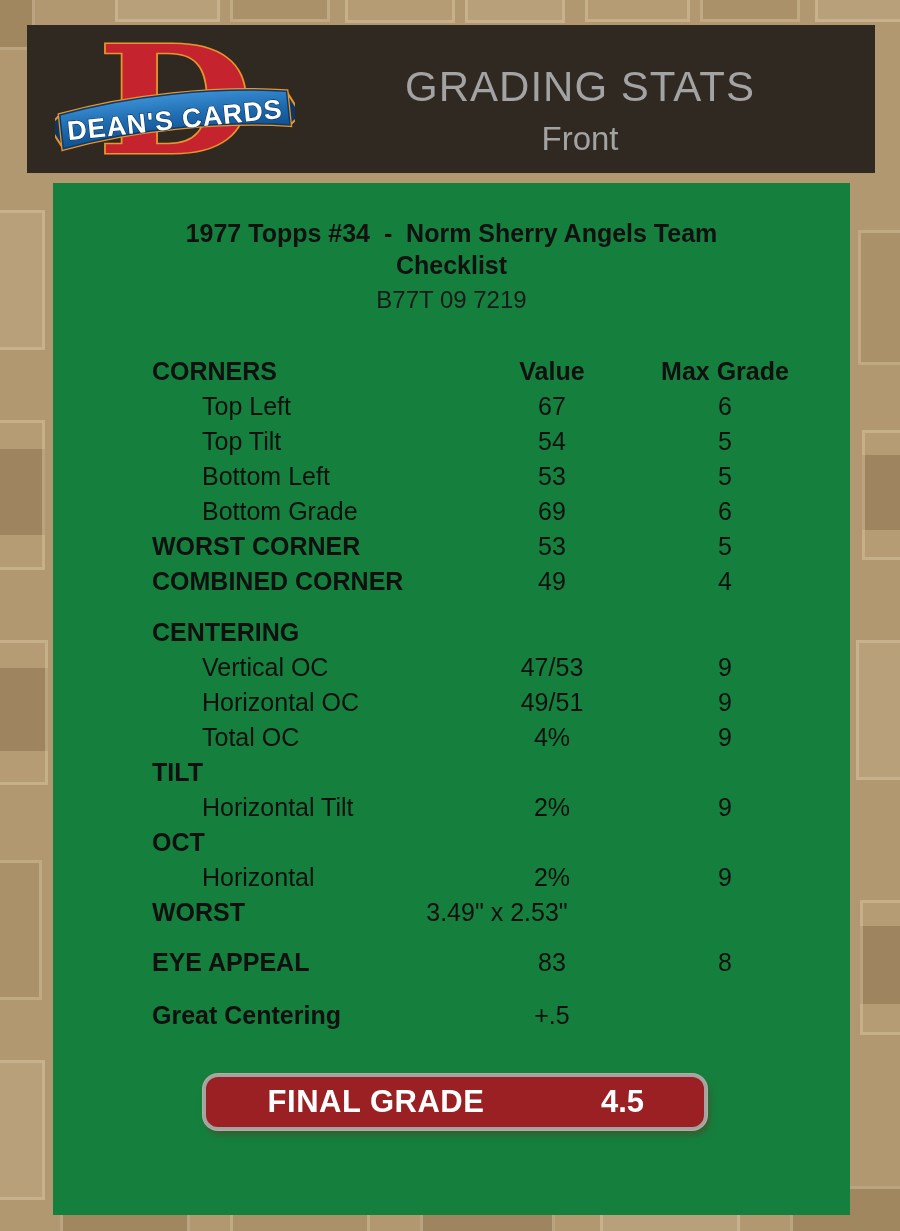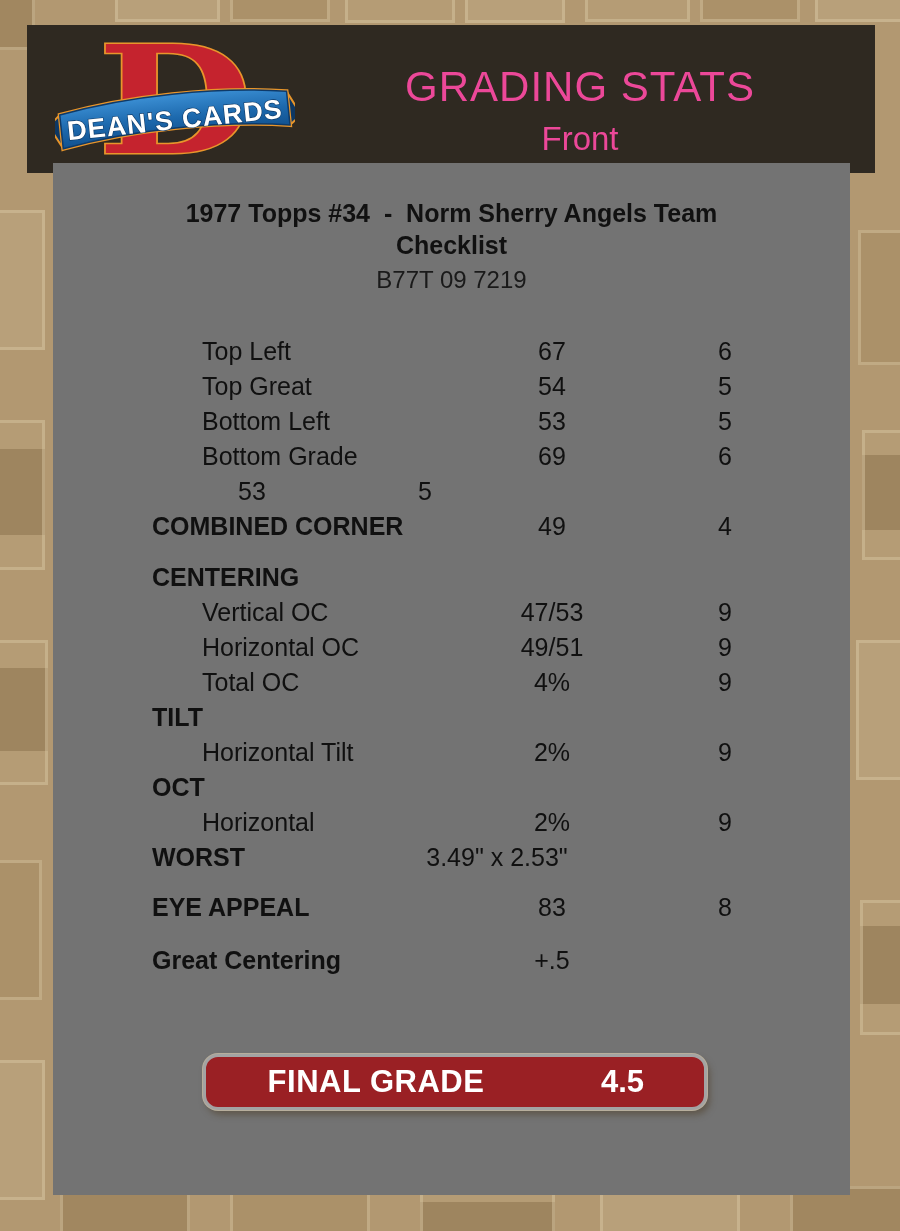--- a/index.html
+++ b/index.html
@@ -20,28 +20,28 @@
   .bgcard.dk{background:#a18760;}
   .bgcard.ph{background:linear-gradient(180deg,#b59c75 0 18%,#9e855f 18% 78%,#b59c75 78% 100%);}
   
   .topbar{
     position:absolute;left:27px;top:25px;width:848px;height:148px;
     background:#2f2921;
   }
   .logo{position:absolute;left:28px;top:8px;width:240px;height:132px;}
   .headtext{
     position:absolute;left:270px;right:12px;top:0;height:100%;
-    text-align:center;color:#ec4899;
+    text-align:center;color:#a3a3a3;
   }
   .h-title{margin-top:40px;font-size:42px;letter-spacing:1px;line-height:44px;}
   .h-sub{margin-top:10px;font-size:33px;line-height:40px;}
   
   .panel{
-    position:absolute;left:53px;top:163px;width:797px;height:1032px;
-    background:#737373;
+    position:absolute;left:53px;top:183px;width:797px;height:1032px;
+    background:#15803d;
   }
   .card-title{
     padding-top:34px;text-align:center;
     font-size:25px;font-weight:bold;line-height:32px;color:#111;
   }
   .serial{margin-top:4px;text-align:center;font-size:24px;line-height:30px;color:#1a1a1a;}
   
   .gtable{margin-top:39px;padding-left:99px;}
   .trow{display:flex;align-items:center;height:35px;font-size:25px;}
   .lbl{width:300px;box-sizing:border-box;white-space:nowrap;}
@@ -125,42 +125,48 @@
   <main class="panel">
 
     <div class="card-title">
       <div>1977 Topps #34&nbsp; - &nbsp;Norm Sherry Angels Team</div>
       <div>Checklist</div>
     </div>
     <div class="serial">B77T 09 7219</div>
 
     <div class="gtable">
 
+      <div class="trow">
+        <span class="lbl b">CORNERS</span>
+        <span class="val b">Value</span>
+        <span class="max b">Max Grade</span>
+      </div>
 
       <div class="trow">
         <span class="lbl ind">Top Left</span>
         <span class="val">67</span>
         <span class="max">6</span>
       </div>
       <div class="trow">
-        <span class="lbl ind">Top Great</span>
+        <span class="lbl ind">Top Tilt</span>
         <span class="val">54</span>
         <span class="max">5</span>
       </div>
       <div class="trow">
         <span class="lbl ind">Bottom Left</span>
         <span class="val">53</span>
         <span class="max">5</span>
       </div>
       <div class="trow">
         <span class="lbl ind">Bottom Grade</span>
         <span class="val">69</span>
         <span class="max">6</span>
       </div>
       <div class="trow">
+        <span class="lbl b">WORST CORNER</span>
         <span class="val">53</span>
         <span class="max">5</span>
       </div>
       <div class="trow">
         <span class="lbl b">COMBINED CORNER</span>
         <span class="val">49</span>
         <span class="max">4</span>
       </div>
 
       <div class="trow mt16">

